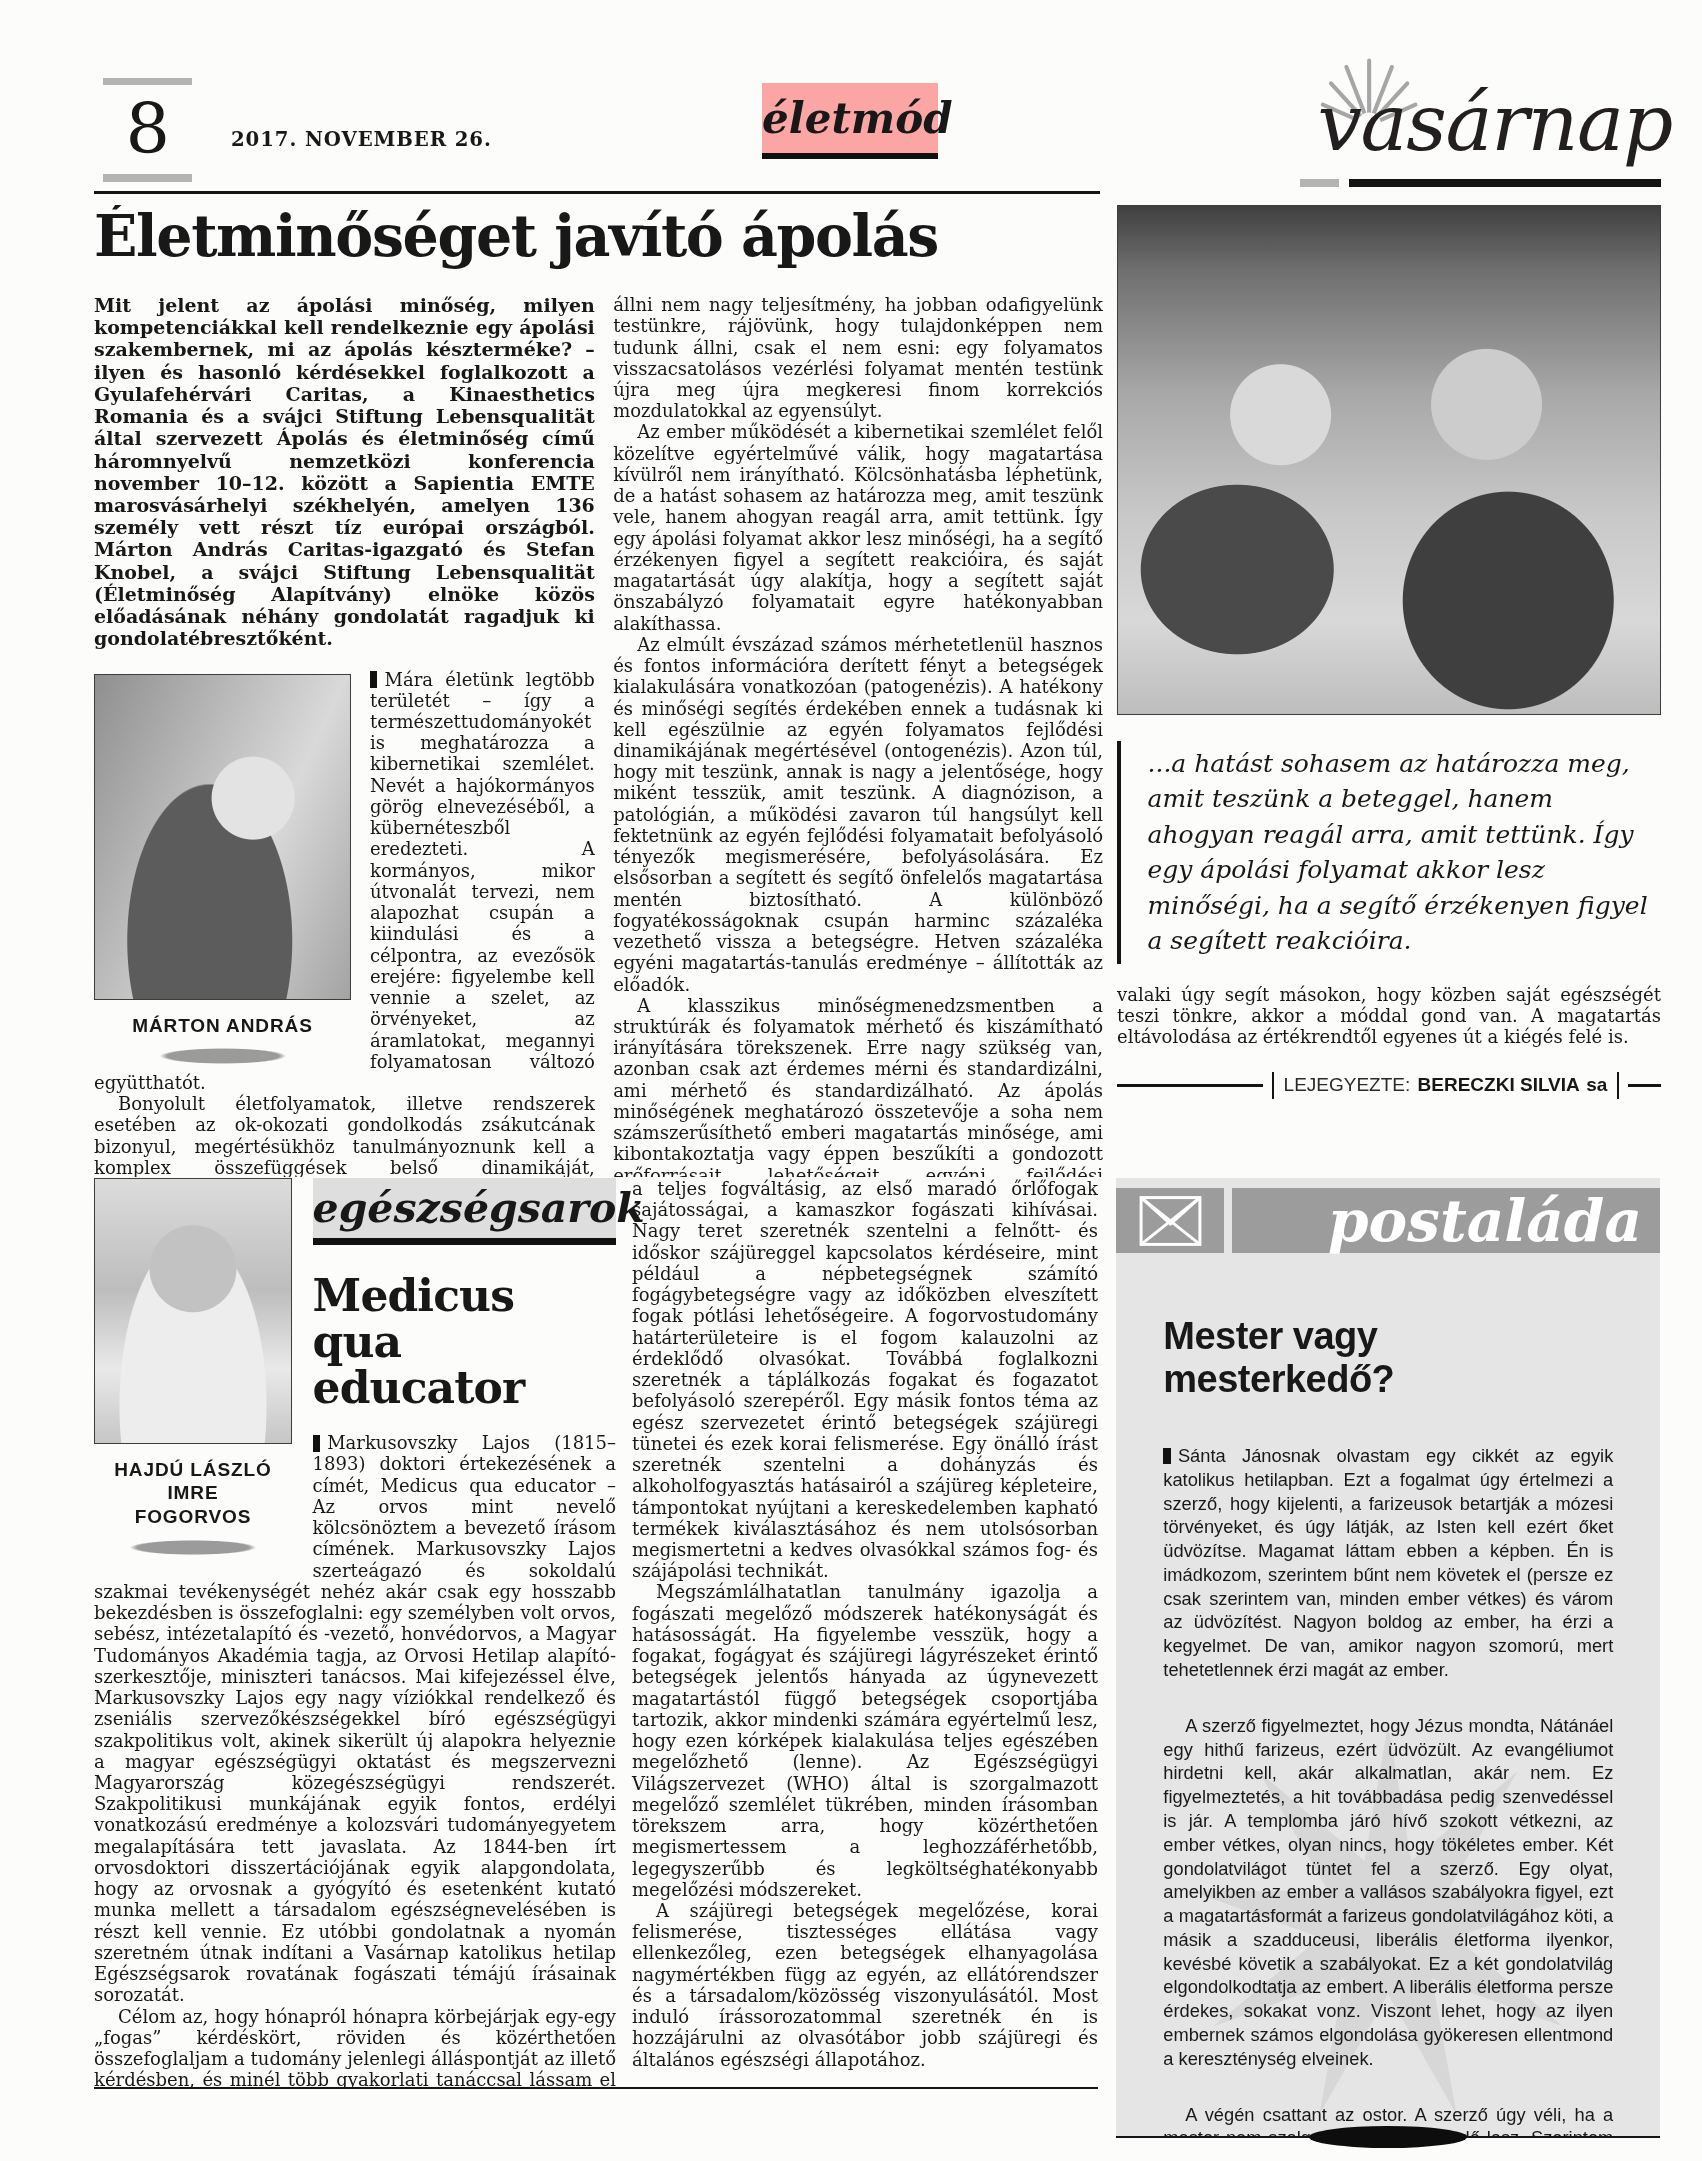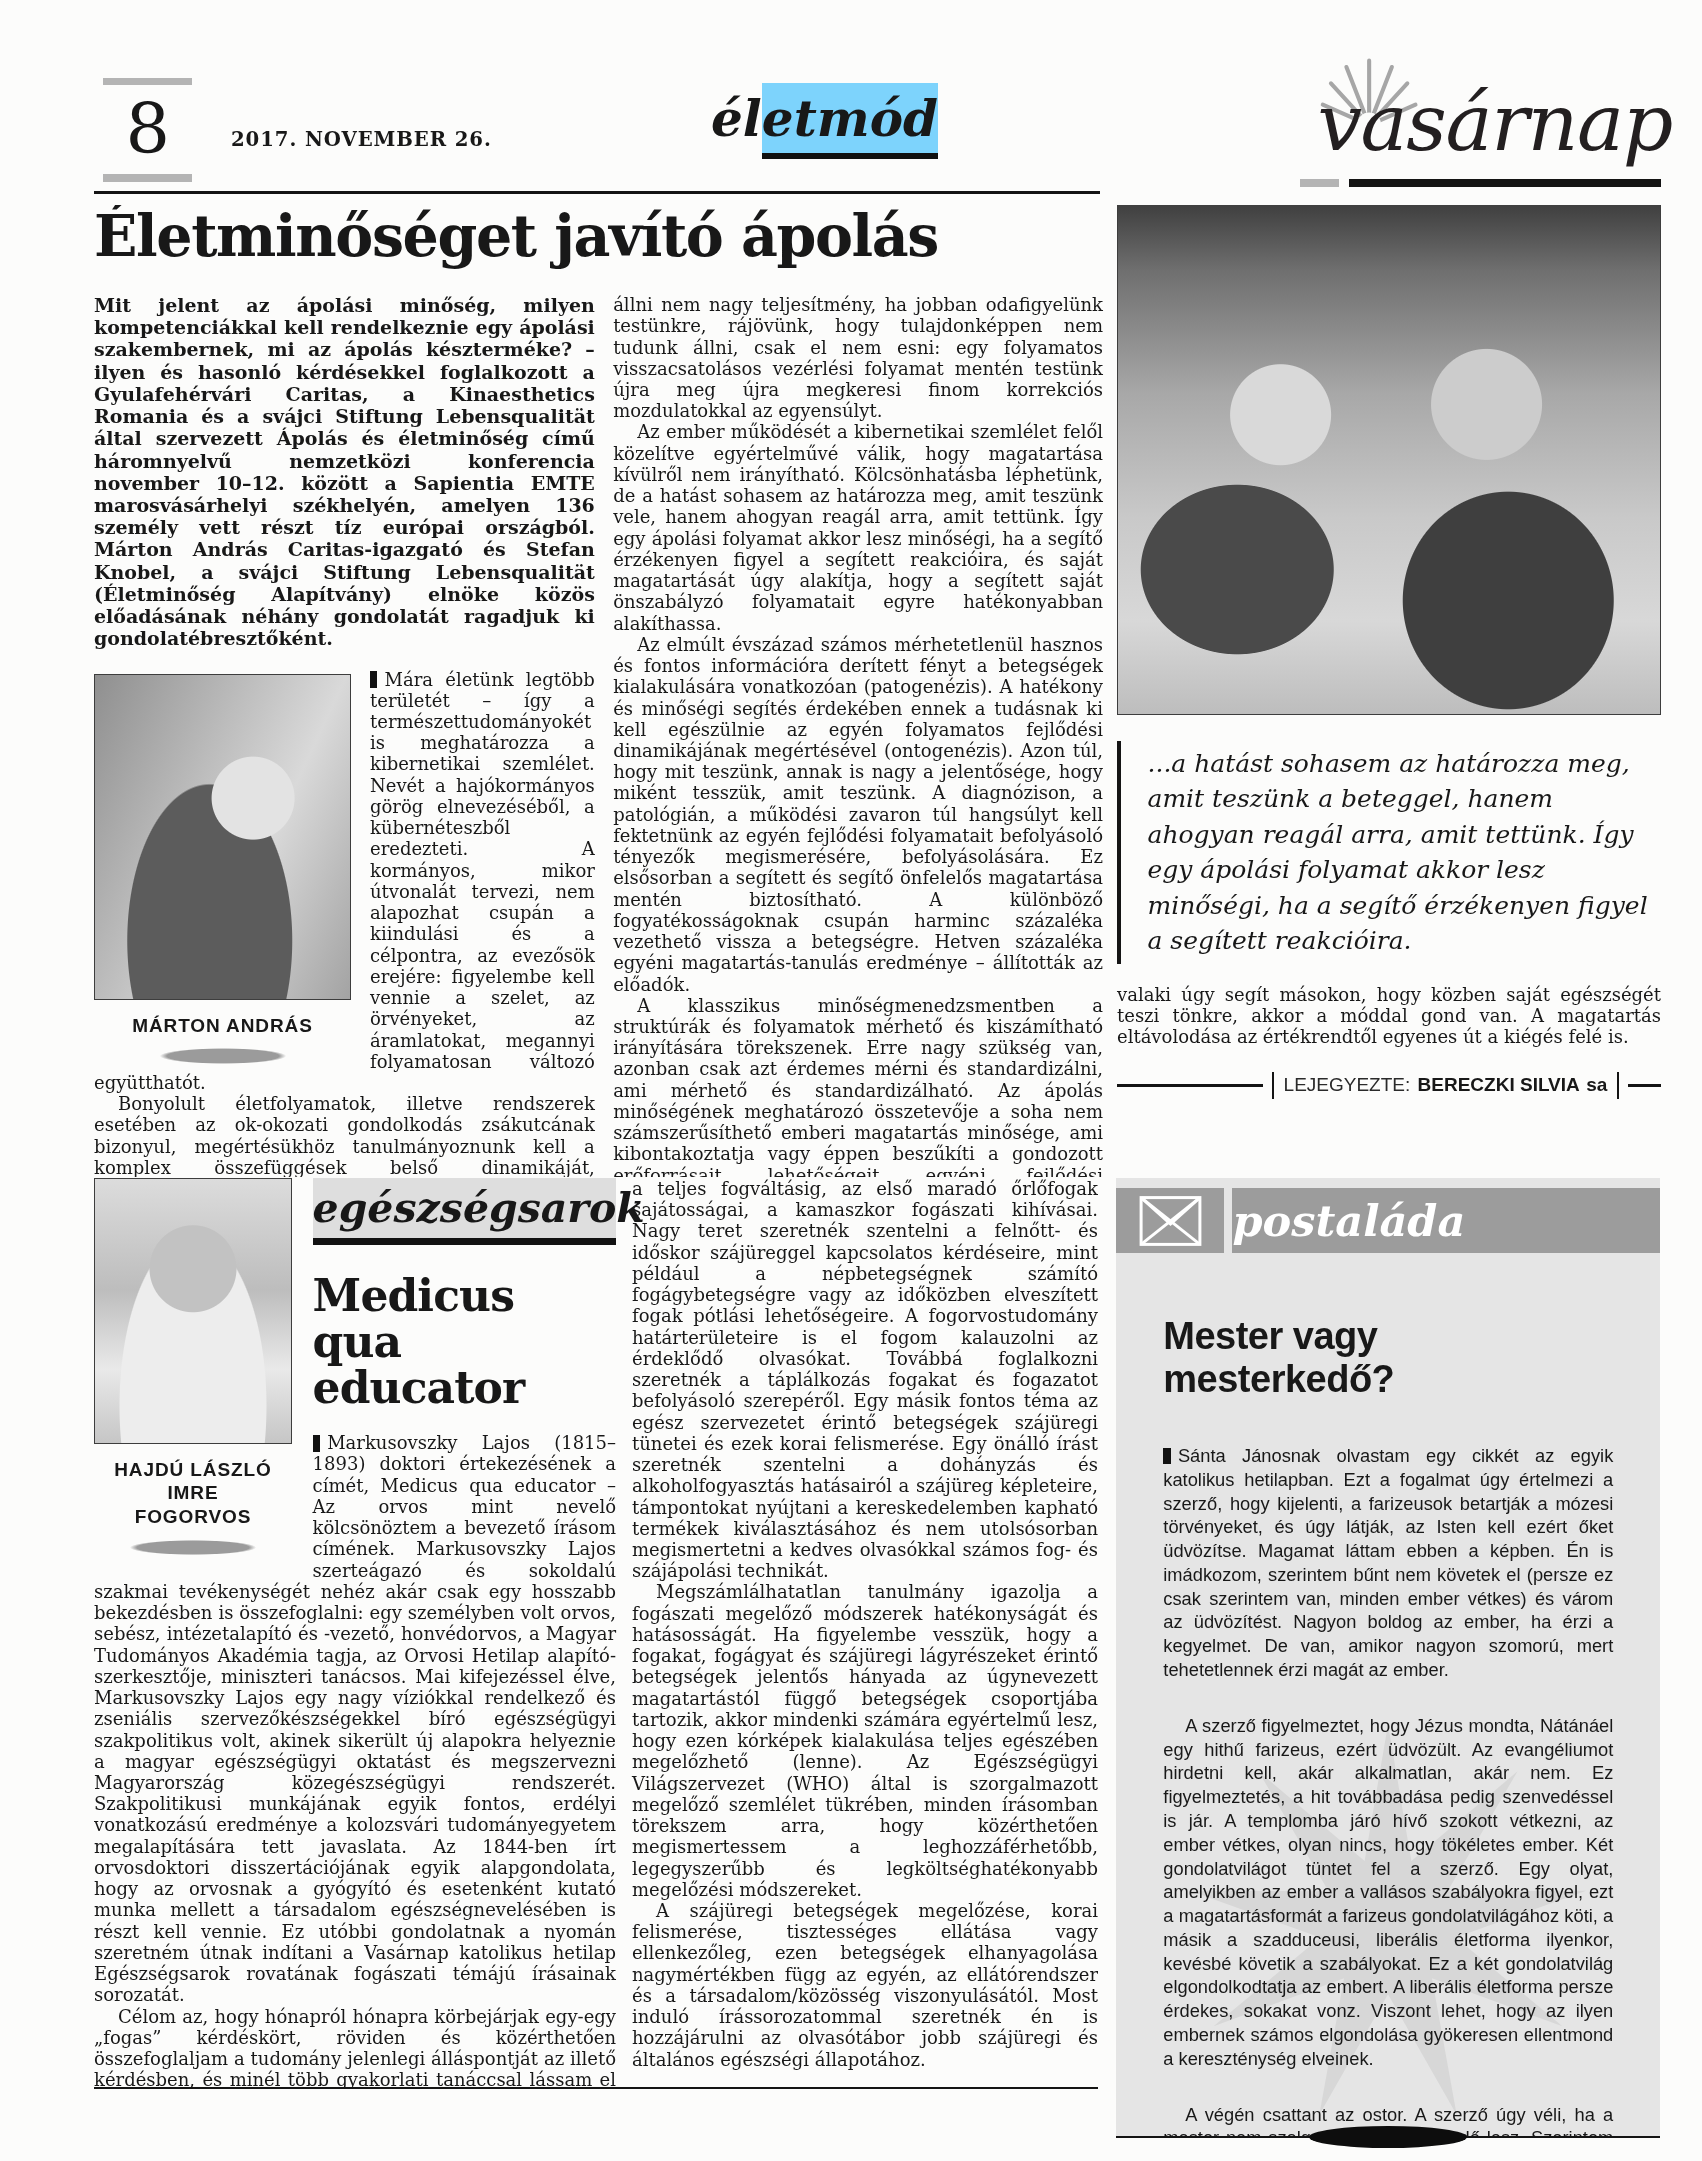--- a/index.html
+++ b/index.html
@@ -4,23 +4,23 @@
 <style>
   html,body{margin:0;padding:0;background:#8a8a8a;}
   .page{position:relative;width:1702px;height:2161px;background:#fcfcfb;overflow:hidden;
         font-family:"DejaVu Serif",serif;color:#181818;}
   
   .header{position:absolute;left:94px;top:73px;width:1567px;height:119px;}
   .pageno-col{position:absolute;left:9.2px;top:4.6px;width:89px;text-align:center;}
   .tick-bar{height:7.3px;background:#b4b4b4;}
   .pageno{font-size:70px;line-height:1.28;}
   .date{position:absolute;left:137px;top:55px;font-weight:700;font-size:19.7px;letter-spacing:0.9px;}
-  .lifestyle-box{position:absolute;left:668px;top:10px;width:176px;height:70px;background:#7dd3fc;
-        border-bottom:6.4px solid #101010;display:flex;align-items:center;justify-content:flex-end;
-        font-style:italic;font-weight:700;font-size:50px;}
+  .lifestyle-box{position:absolute;left:668px;top:10px;width:176px;height:70px;background:#fca5a5;
+        border-bottom:6.4px solid #101010;display:flex;align-items:center;justify-content:flex-start;
+        font-style:italic;font-weight:700;font-size:42px;}
   .masthead{position:absolute;right:0;top:-6.9px;width:361px;height:126px;}
   .masthead-burst{position:absolute;left:18.3px;top:-9.2px;}
   .masthead-word{position:absolute;left:17.4px;top:18.3px;font-size:79px;font-style:italic;
         letter-spacing:-1.4px;line-height:1;color:#231f20;}
   .masthead-underline{position:absolute;bottom:5.5px;left:0;right:0;height:7.3px;}
   .gray-sq{position:absolute;left:0;top:0;width:39px;height:7.3px;background:#b4b4b4;}
   .black-bar{position:absolute;left:49px;right:0;top:0;height:7.3px;background:#141414;}
   .header-rule{position:absolute;left:94px;top:191px;width:1006px;height:2.7px;background:#141414;}
   
   .main{position:absolute;left:94px;top:205px;width:1567px;height:972px;overflow:hidden;}
@@ -75,22 +75,22 @@
   .medicus{margin:28px 0 22px 218px;width:297px;font-size:44px;font-weight:700;
         letter-spacing:-0.9px;line-height:1.04;}
   .pq2{font-size:25px;line-height:1.45;margin:26.5px 0 23px;padding-left:24px;}
   
   .postal{width:544px;height:960px;background:#e5e5e5;position:relative;box-sizing:border-box;
         border-bottom:2.7px solid #141414;overflow:visible;}
   .postal-inner{position:absolute;inset:0;overflow:hidden;}
   .postal-header{display:flex;height:65px;margin-top:10px;}
   .env-box{width:108px;background:#9c9c9c;display:flex;align-items:center;justify-content:center;flex:none;}
   .env-gap{width:8.2px;background:#e5e5e5;flex:none;}
-  .postal-title{flex:1;background:#9c9c9c;display:flex;align-items:center;justify-content:flex-start;
-        font-style:italic;font-weight:700;font-size:43px;color:#ffffff;padding-right:18.3px;}
+  .postal-title{flex:1;background:#9c9c9c;display:flex;align-items:center;justify-content:flex-end;
+        font-style:italic;font-weight:700;font-size:58px;color:#ffffff;padding-right:18.3px;}
   .watermark{position:absolute;left:50%;bottom:9.2px;transform:translateX(-50%);z-index:0;}
   .postal-content{position:relative;z-index:1;padding:0 47px;}
   .letters-headline{font-family:"Liberation Sans",sans-serif;font-weight:700;font-size:38px;
         letter-spacing:-0.5px;margin:62px 0 43px;}
   .sans-p{font-family:"Liberation Sans",sans-serif;font-size:18.3px;line-height:1.3;text-align:justify;margin:0;}
   .sans-p.indent{text-indent:22px;margin-top:32px;}
   .sans-p .pmark{height:15.6px;vertical-align:-1.8px;}
   .signature{text-align:right;font-family:"Liberation Sans",sans-serif;font-size:19.7px;margin-top:43px;}
   .sig-name{font-weight:700;letter-spacing:0.5px;}
   .sig-place{letter-spacing:0.5px;}

